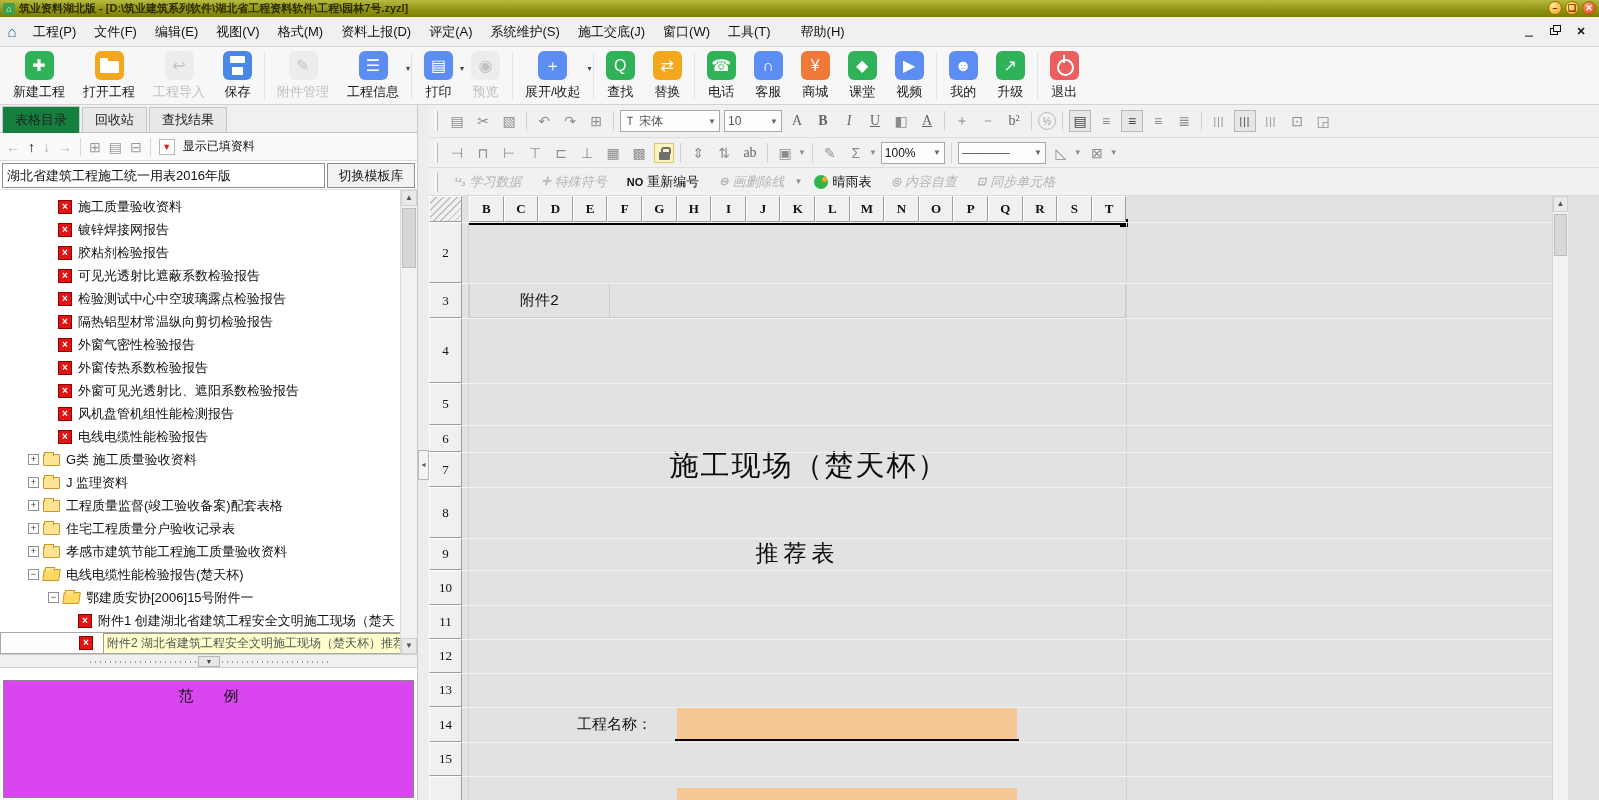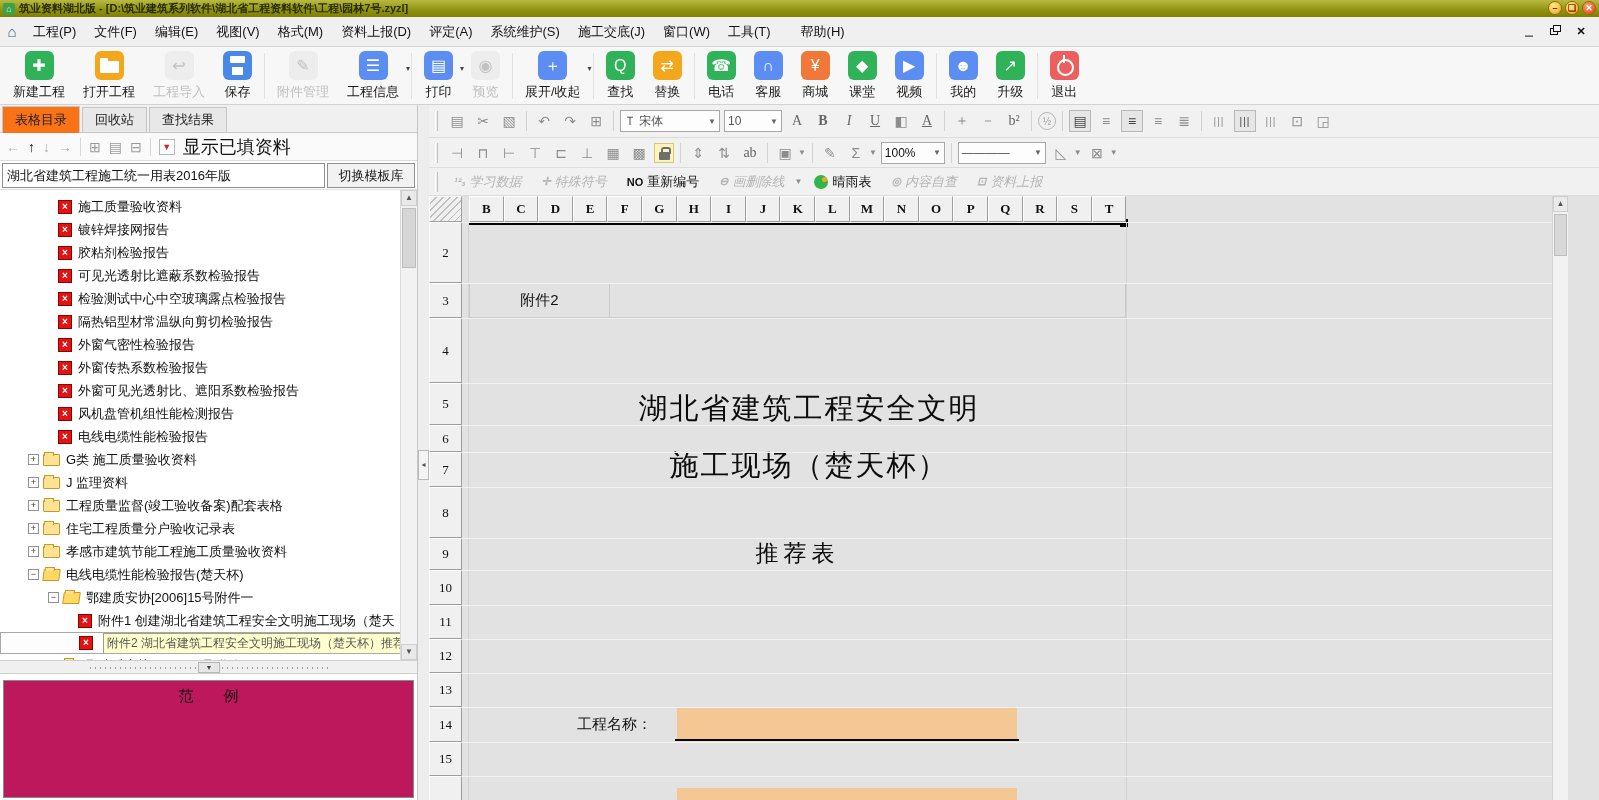--- a/index.html
+++ b/index.html
@@ -54,28 +54,28 @@
   .main{display:flex;height:695px;}
   .left{width:418px;background:#fff;border-right:1px solid #c8c8c8;display:flex;flex-direction:column;}
   .divider{width:11px;background:#ededed;position:relative;}
   .div-btn{position:absolute;left:0px;top:345px;width:11px;height:30px;background:#f4f4f4;border:1px solid #b8b8b8;
     font-size:8px;color:#555;text-align:center;line-height:28px;}
   .right{flex:1;display:flex;flex-direction:column;min-width:0;}
 
   
   .tabs{height:28px;background:#f0f0f0;border-bottom:1px solid #c6c6c6;display:flex;align-items:flex-end;padding-left:2px;font-size:13px;}
   .tab{padding:0 12px;height:25px;line-height:24px;border:1px solid #c6c6c6;border-bottom:none;background:#e8e8e8;margin-right:2px;color:#222;}
-  .tab.active{background:#f97316;height:27px;line-height:26px;margin-bottom:-1px;}
+  .tab.active{background:#15803d;height:27px;line-height:26px;margin-bottom:-1px;}
   .treebar{height:28px;border-bottom:1px solid #dcdcdc;display:flex;align-items:center;padding:0 6px;gap:8px;font-size:14px;background:#fafafa;}
   .nav-ic{color:#b0b0b0;font-weight:bold;}
   .nav-ic.on{color:#111;}
   .tb-ic{color:#9a9a9a;font-size:14px;}
   .tb-mini-sep{width:1px;height:18px;background:#d8d8d8;}
   .filter-box{width:16px;height:16px;border:1px solid #b8b8b8;background:#fff;color:#d22;font-size:9px;line-height:14px;text-align:center;}
-  .filter-lb{font-size:18px;color:#111;}
+  .filter-lb{font-size:12px;color:#111;}
   .template-row{height:29px;display:flex;align-items:center;padding:1px 2px;gap:2px;border-bottom:1px solid #e0e0e0;}
   .template-input{flex:1;height:25px;border:1px solid #8f8f8f;background:#fff;font-size:13px;line-height:23px;padding:0 4px;color:#111;white-space:nowrap;overflow:hidden;}
   .template-btn{width:88px;height:25px;border:1px solid #8f8f8f;background:#f2f2f2;font-size:13px;text-align:center;line-height:23px;color:#111;}
 
   .tree{flex:1;position:relative;overflow:hidden;padding-top:5px;}
   .titem{height:23px;display:flex;align-items:center;font-size:13px;color:#111;white-space:nowrap;overflow:hidden;}
   .expander{width:11px;height:11px;border:1px solid #919191;background:#fff;font-size:9px;line-height:9px;text-align:center;color:#333;margin-right:4px;flex:0 0 auto;}
   .docicon{width:14px;height:14px;background:#e11414;border:1px solid #8f0000;color:#fff;font-size:10px;font-weight:bold;line-height:12px;text-align:center;margin-right:6px;flex:0 0 auto;}
   .foldericon{width:17px;height:12px;background:#ffe394;border:1px solid #c79a28;border-radius:1px;position:relative;margin-right:6px;flex:0 0 auto;}
   .foldericon::before{content:"";position:absolute;left:0;top:-3px;width:8px;height:3px;background:#ffe394;border:1px solid #c79a28;border-bottom:none;}
@@ -84,21 +84,21 @@
   .tscroll{position:absolute;right:0;top:0;bottom:0;width:17px;background:#f2f2f2;border-left:1px solid #dadada;}
   .tscroll .up,.tscroll .dn{position:absolute;left:0;width:16px;height:16px;background:#e9e9e9;border:1px solid #cfcfcf;font-size:8px;text-align:center;line-height:14px;color:#555;}
   .tscroll .dn{bottom:0;}
   .tscroll .thumb{position:absolute;left:1px;top:18px;width:14px;height:60px;background:#d6d6d6;border:1px solid #bdbdbd;}
 
   .hsplit{height:14px;background:#f0f0f0;border-top:1px solid #cfcfcf;border-bottom:1px solid #cfcfcf;position:relative;}
   .hsplit .dots{position:absolute;top:5px;height:4px;background-image:radial-gradient(#9a9a9a 1px,transparent 1px);background-size:5px 4px;}
   .hsplit .d1{left:88px;width:110px;}
   .hsplit .d2{left:220px;width:110px;}
   .hsplit .btn{position:absolute;left:198px;top:1px;width:22px;height:11px;background:#e6e6e6;border:1px solid #b5b5b5;font-size:7px;line-height:9px;text-align:center;color:#444;}
-  .example{flex:0 0 118px;background:#be185d;border:1px solid #8a8a8a;margin:6px 3px 2px 3px;padding-top:6px;}
+  .example{flex:0 0 118px;background:#d946ef;border:1px solid #8a8a8a;margin:12px 3px 2px 3px;padding-top:6px;}
   .example .ttl{text-align:center;font-size:15px;color:#111;font-family:"Liberation Serif",serif;}
 
   
   .stb{background:#f1f1f1;border-bottom:1px solid #dcdcdc;display:flex;align-items:center;padding-left:6px;gap:4px;}
   .stb1{height:33px;} .stb2{height:30px;} .stb3{height:28px;}
   .grip{width:3px;height:20px;border-left:1px solid #fff;border-right:1px solid #bdbdbd;margin-right:4px;}
   .sic{min-width:22px;height:22px;display:flex;align-items:center;justify-content:center;color:#8c8c8c;font-size:14px;padding:0 1px;}
   .sic.ser{font-family:"Liberation Serif",serif;color:#666;}
   .sic.b{font-weight:bold;} .sic.i{font-style:italic;} .sic.u{text-decoration:underline;}
   .sic.act{background:#e6e6e6;border:1px solid #b8b8b8;color:#444;}
@@ -124,21 +124,21 @@
   .hcell{position:absolute;background:#f0f0f0;border:1px solid #9d9d9d;border-top-color:#ffffff;border-left-color:#ffffff;
     display:flex;align-items:center;justify-content:center;font-family:"Liberation Serif",serif;font-size:13px;color:#111;}
   .hcell.col{font-weight:bold;}
   .corner{left:0;top:0;width:33px;height:26px;background:
     repeating-linear-gradient(135deg,#f0f0f0 0 4px,#bfbfbf 4px 5px);}
   .gridline{position:absolute;left:33px;height:1px;background:#f2f2f2;}
   .vline{position:absolute;top:26px;bottom:0;width:1px;background:#d2d2d2;}
   .blackline{position:absolute;background:#000;}
   .handle{position:absolute;width:8px;height:8px;background:#000;}
   .cellbox{position:absolute;border:1px solid #cacaca;display:flex;align-items:center;justify-content:center;
-    font-family:Liberation Sans, sans-serif;font-size:15px;color:#111;}
+    font-family:Liberation Mono, monospace;font-size:15px;color:#111;}
   .doctitle{position:absolute;text-align:center;font-size:29px;color:#0c0c0c;letter-spacing:2px;line-height:44px;}
   .watermark{position:absolute;text-align:right;font-size:13px;font-weight:bold;color:#000;}
   .watermark span{background:#c6c6c6;padding:0 1px;}
   .subtitle{position:absolute;text-align:center;font-family:"Liberation Serif",serif;font-size:23px;letter-spacing:5px;color:#0c0c0c;line-height:32px;}
   .fieldlabel{position:absolute;text-align:right;font-family:"Liberation Serif",serif;font-size:15px;color:#111;line-height:34px;}
   .orange{position:absolute;}
   .underlinewrap{position:absolute;border-bottom:2px solid #0a0a0a;}
   .vscroll{position:absolute;top:0;bottom:0;width:16px;background:#f2f2f2;border-left:1px solid #d4d4d4;}
   .vscroll .up{position:absolute;top:0;left:0;width:15px;height:16px;background:#eaeaea;border:1px solid #cfcfcf;font-size:8px;line-height:14px;text-align:center;color:#555;}
   .vscroll .thumb{position:absolute;top:18px;left:1px;width:13px;height:42px;background:#d8d8d8;border:1px solid #bdbdbd;}
@@ -505,37 +505,36 @@
         <div class="ract en">
           <span class="gdot"></span>
           <span>晴雨表</span>
         </div>
         <div class="ract dis">
           <span class="ri">◎</span>
           <span>内容自查</span>
         </div>
         <div class="ract dis">
           <span class="ri">⊡</span>
-          <span>资料上报</span>
+          <span>同步单元格</span>
         </div>
       </div>
 
     <div class="sheet" id="sheet">
       <div class="hcell corner"></div>
 
       <div class="blackline" style="left:40px;top:26px;width:657px;height:3px"></div>
       <div class="handle" style="left:691px;top:23px"></div>
 
       <div class="vline" style="left:39px"></div>
       <div class="vline" style="left:697px"></div>
 
       <div class="cellbox" style="left:40px;top:87px;width:141px;height:35px">附件2</div>
       <div class="cellbox" style="left:180px;top:87px;width:517px;height:35px"></div>
 
-      <div class="doctitle" style="left:60px;top:190px;width:640px;height:44px">湖北省建筑工程安全文明</div>
       <div class="doctitle" style="left:60px;top:247px;width:640px;height:44px">施工现场（楚天杯）</div>
       <div class="subtitle" style="left:40px;top:342px;width:657px;height:32px">推荐表</div>
 
       <div class="fieldlabel" style="left:40px;top:511px;width:183px;height:34px">工程名称：</div>
       <div class="underlinewrap" style="left:246px;top:511px;width:344px;height:34px"></div>
       <div class="orange" id="orange1" style="left: 248px; top: 512px; width: 340px; height: 31px; background: rgb(244, 199, 149);"></div>
       <div class="orange" id="orange2" style="left: 248px; top: 592px; width: 340px; height: 12px; background: rgb(244, 199, 149);"></div>
 
       <div class="vscroll" style="left:1123px">
         <div class="up">▲</div>

